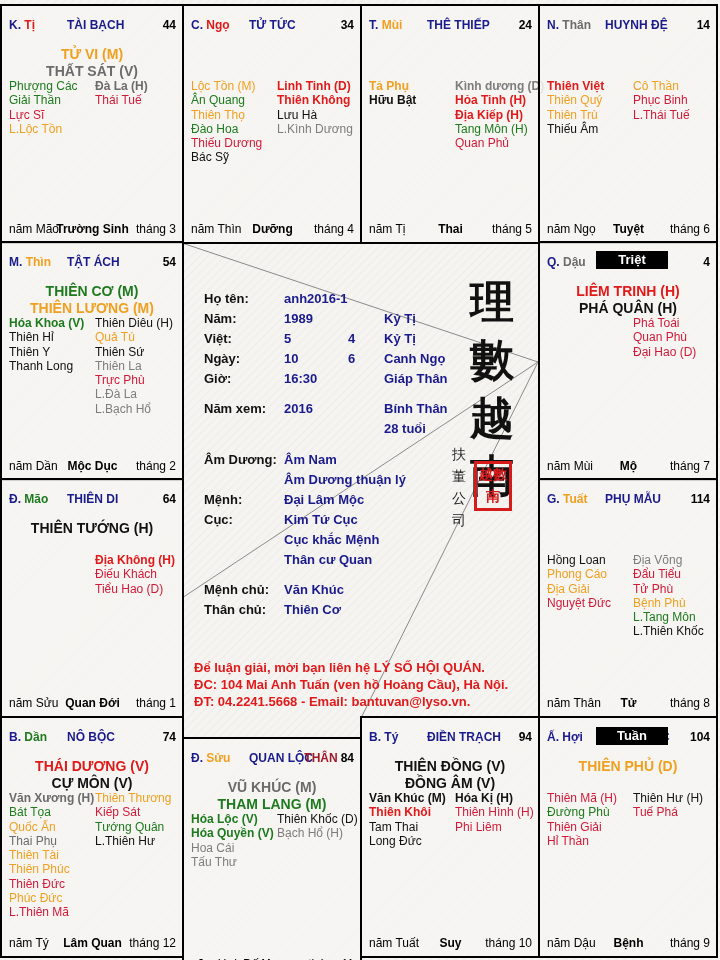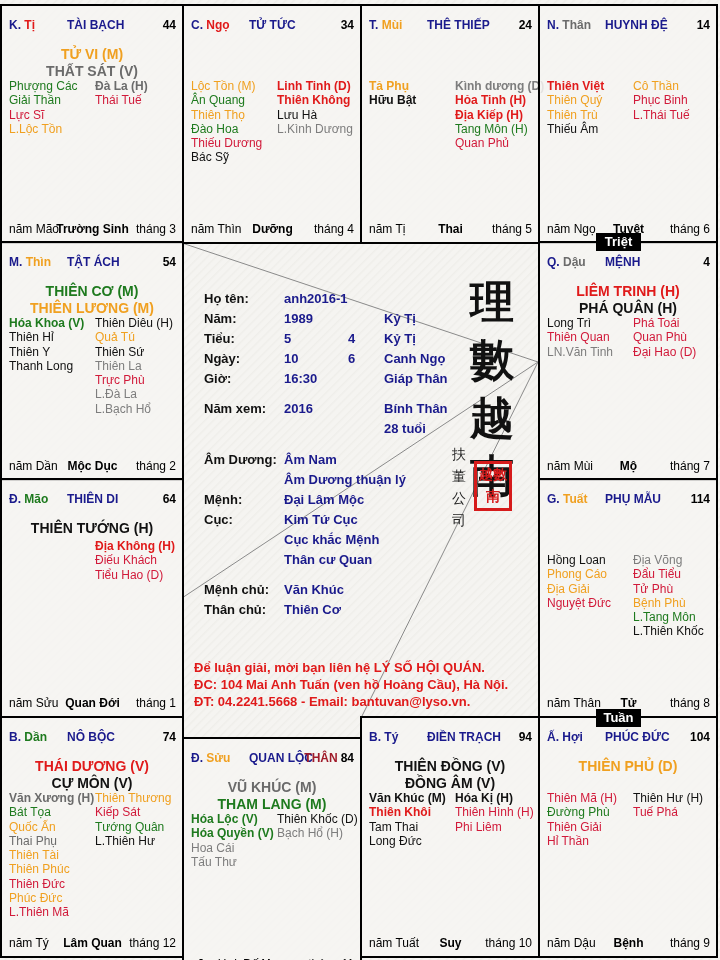--- a/index.html
+++ b/index.html
@@ -16,21 +16,21 @@
   .major { position: absolute; top: 40px; left: 0; right: 0; text-align: center; font-weight: bold; font-size: 14px; line-height: 17px; }
   .stars { position: absolute; top: 73px; font-size: 12px; line-height: 14.3px; }
   .stars.left { left: 7px; }
   .stars.right { left: 93px; }
   .star { display: block; white-space: nowrap; }
   .b { font-weight: bold; }
   .p-foot { position: absolute; bottom: 6px; left: 7px; right: 6px; height: 14px; font-size: 12px; }
   .f-year { position: absolute; left: 0; }
   .f-stage { position: absolute; left: 0; right: 0; text-align: center; font-weight: bold; }
   .f-month { position: absolute; right: 0; }
-  .tag { position: absolute; background: #000; color: #fff; font-weight: bold; font-size: 13px; text-align: center; line-height: 18px; height: 18px; width: 45px; }
+  .tag { position: absolute; background: #000; color: #fff; font-weight: bold; font-size: 13px; text-align: center; line-height: 18px; height: 18px; width: 72px; margin-top: 18px; }
   .center { position: absolute; left: 182px; top: 243px; width: 356px; height: 473px; }
   .info { position: absolute; font-size: 13px; font-weight: bold; line-height: 20px; }
   .lbl { position: absolute; left: 22px; color: #111; }
   .val { position: absolute; color: #1a1a8c; }
   .contact { position: absolute; left: 12px; top: 416px; color: #e01a1a; font-weight: bold; font-size: 13px; line-height: 17px; white-space: nowrap; }
   .calli { position: absolute; left: 280px; top: 30px; width: 60px; font-family: "DejaVu Serif", serif; font-size: 44px; font-weight: bold; line-height: 58px; color: #111; text-align: center; }
   .seal { position: absolute; left: 292px; top: 218px; width: 38px; height: 50px; border: 3px solid #d61b1b; color: #d61b1b; font-size: 14px; font-family: Liberation Serif, serif; text-align: center; line-height: 22px; font-weight: bold; }
   .seal-text { position: absolute; left: 268px; top: 200px; width: 18px; font-family: "DejaVu Serif", serif; font-size: 14px; line-height: 22px; color: #222; text-align: center; }
   svg.lines { position: absolute; left: 0; top: 0; width: 720px; height: 960px; pointer-events: none; }
 </style>
@@ -181,25 +181,20 @@
       <div class="palace" style="left: 538px; top: 241px; width: 180px; height: 240px;">
         <div class="p-head">
       <span class="p-can"><span style="color:#1a1a8c">Q.</span> <span style="color:#6b6b6b">Dậu</span></span>
       <span class="p-name">MỆNH</span>
       <span class="p-age"><span>4</span></span>
     </div>
         <div class="major">
           <div style="color:#e01a1a">LIÊM TRINH (H)</div>
           <div style="color:#111111">PHÁ QUÂN (H)</div>
         </div>
-        <div class="stars left" style="top:73px">
-          <span class="star" style="color:#111111">Long Trì</span>
-          <span class="star" style="color:#d11a3a">Thiên Quan</span>
-          <span class="star" style="color:#7d7d7d">LN.Văn Tinh</span>
-        </div>
         <div class="stars right" style="top:73px">
           <span class="star" style="color:#d11a3a">Phá Toái</span>
           <span class="star" style="color:#d11a3a">Quan Phù</span>
           <span class="star" style="color:#d11a3a">Đại Hao (D)</span>
         </div>
         <div class="p-foot">
       <span class="f-year">năm Mùi</span>
       <span class="f-stage">Mộ</span>
       <span class="f-month">tháng 7</span>
     </div>
@@ -207,21 +202,21 @@
       <div class="palace" style="left: 0px; top: 478px; width: 184px; height: 240px;">
         <div class="p-head">
       <span class="p-can"><span style="color:#1a1a8c">Đ.</span> <span style="color:#1e7a1e">Mão</span></span>
       <span class="p-name">THIÊN DI</span>
       <span class="p-age"><span>64</span></span>
     </div>
         <div class="major">
           <div style="color:#111111">THIÊN TƯỚNG (H)</div>
         </div>
         <div class="stars left" style="top:73px"></div>
-        <div class="stars right" style="top:59px">
+        <div class="stars right" style="top:73px">
           <span class="star b" style="color:#e01a1a">Địa Không (H)</span>
           <span class="star" style="color:#d11a3a">Điếu Khách</span>
           <span class="star" style="color:#d11a3a">Tiểu Hao (D)</span>
         </div>
         <div class="p-foot">
       <span class="f-year">năm Sửu</span>
       <span class="f-stage">Quan Đới</span>
       <span class="f-month">tháng 1</span>
     </div>
       </div>
@@ -367,21 +362,21 @@
 
   <div class="center">
     <div class="info" style="left:0;top:0;width:356px;height:400px;">
       <span class="lbl" style="top:46px">Họ tên:</span>
       <span class="val" style="left:102px;top:46px">anh2016-1</span>
 
       <span class="lbl" style="top:66px">Năm:</span>
       <span class="val" style="left:102px;top:66px">1989</span>
       <span class="val" style="left:202px;top:66px">Kỷ Tị</span>
 
-      <span class="lbl" style="top:86px">Tiểu:</span>
+      <span class="lbl" style="top:86px">Việt:</span>
       <span class="val" style="left:102px;top:86px">5</span>
       <span class="val" style="left:166px;top:86px">4</span>
       <span class="val" style="left:202px;top:86px">Kỷ Tị</span>
 
       <span class="lbl" style="top:106px">Ngày:</span>
       <span class="val" style="left:102px;top:106px">10</span>
       <span class="val" style="left:166px;top:106px">6</span>
       <span class="val" style="left:202px;top:106px">Canh Ngọ</span>
 
       <span class="lbl" style="top:126px">Giờ:</span>

